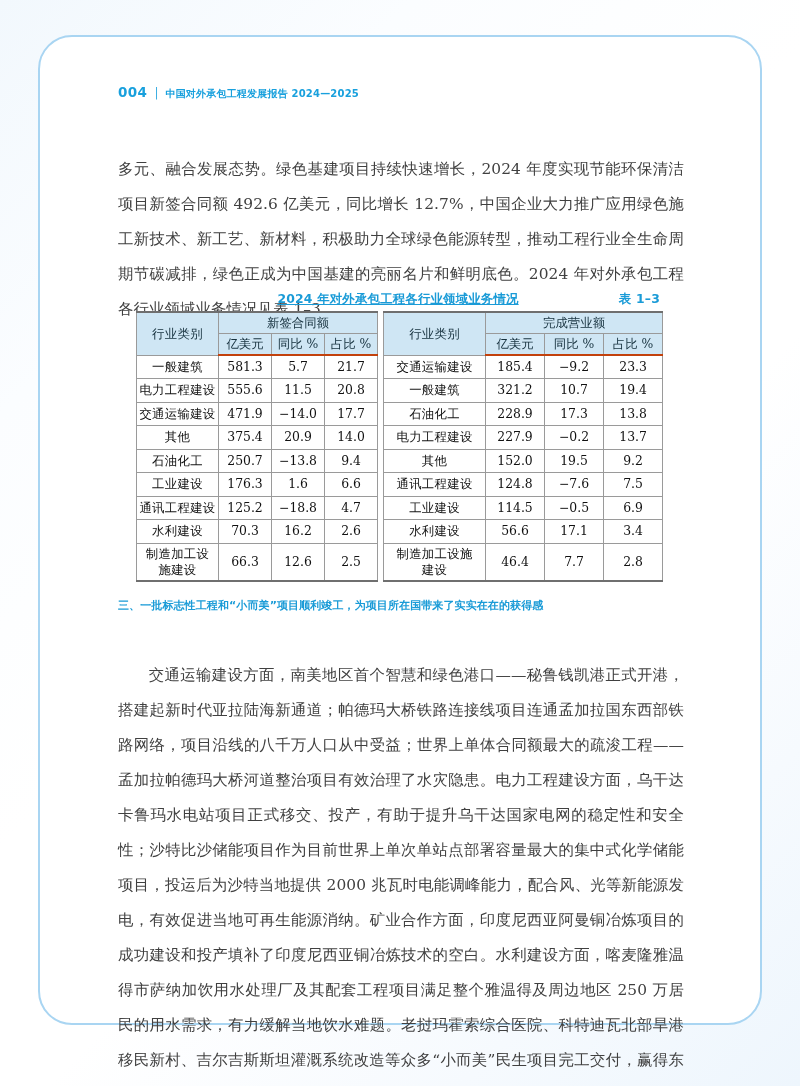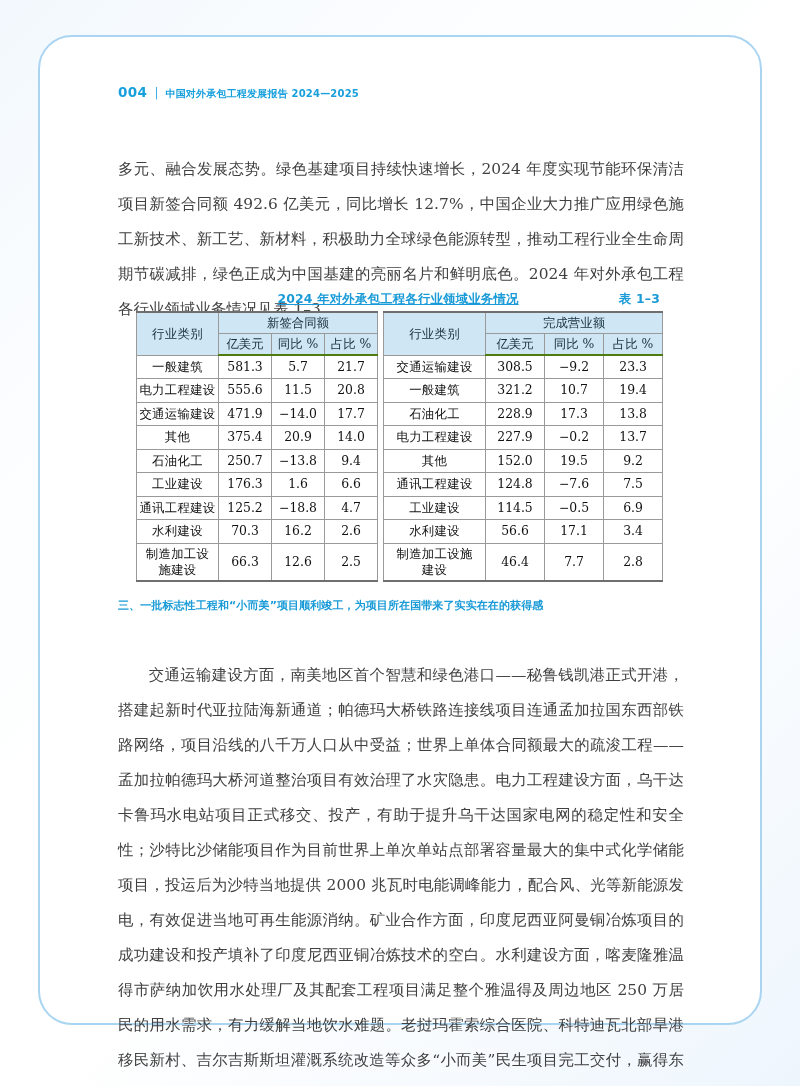--- a/index.html
+++ b/index.html
@@ -141,21 +141,21 @@
     font-weight: normal;
     padding: 2px 1px;
     line-height: 16px;
   }
   table.biz thead th {
     background: #cfe6f4;
     color: #15303d;
     font-size: 12.4px;
   }
   table.biz thead tr:first-child th { border-top: 2px solid #6f6f6f; }
-  table.biz thead tr:last-child  th { border-bottom: 2px solid #4d7c0f; }
+  table.biz thead tr:last-child  th { border-bottom: 2px solid #c2410c; }
   table.biz tbody tr:last-child td  { border-bottom: 2px solid #6f6f6f; }
 
   table.biz tbody td { height: 23.5px; background: #fff; font-size: 12.4px; }
   table.biz tbody tr.two-line td { height: 38px; }
   td.cat, th.cat { letter-spacing: .3px; }
   td.num { font-family: "DejaVu Serif", "Liberation Serif", serif; }
 
   
   .left  col.c0 { width: 82px; }
   .left  col.c1 { width: 53px; }
@@ -293,21 +293,21 @@
         </tr>
         <tr>
           <th>亿美元</th>
           <th>同比 %</th>
           <th>占比 %</th>
         </tr>
       </thead>
       <tbody>
           <tr>
             <td class="cat">交通运输建设</td>
-            <td class="num">308.5</td>
+            <td class="num">185.4</td>
             <td class="num">−9.2</td>
             <td class="num">23.3</td>
           </tr>
           <tr>
             <td class="cat">一般建筑</td>
             <td class="num">321.2</td>
             <td class="num">10.7</td>
             <td class="num">19.4</td>
           </tr>
           <tr>

